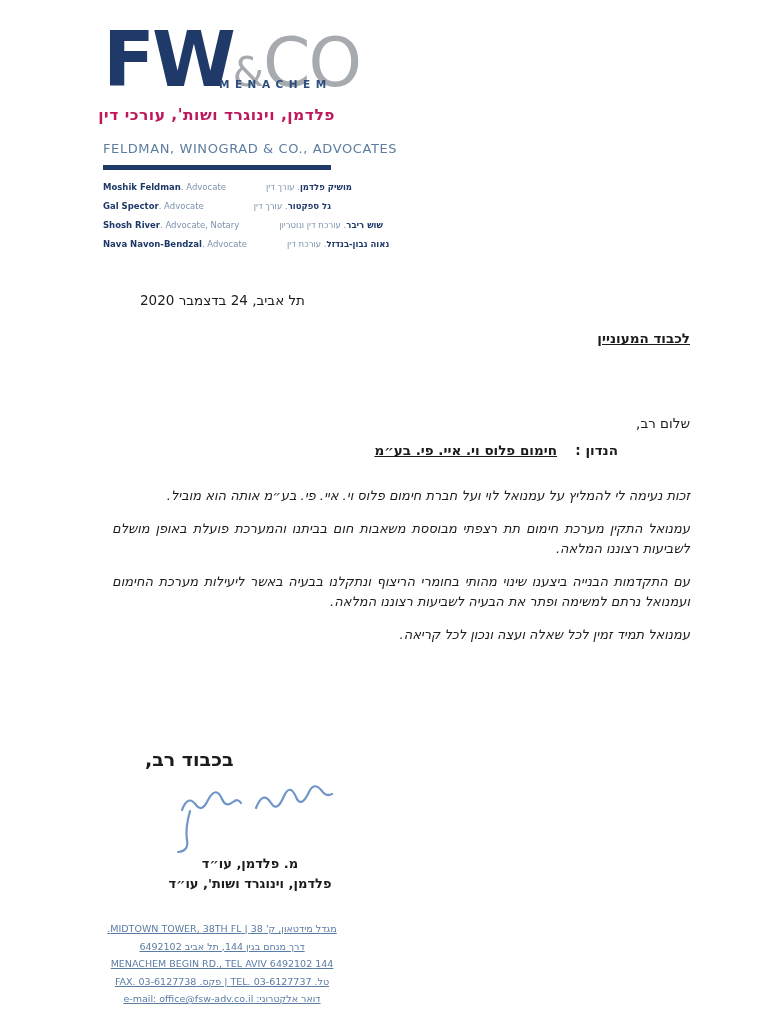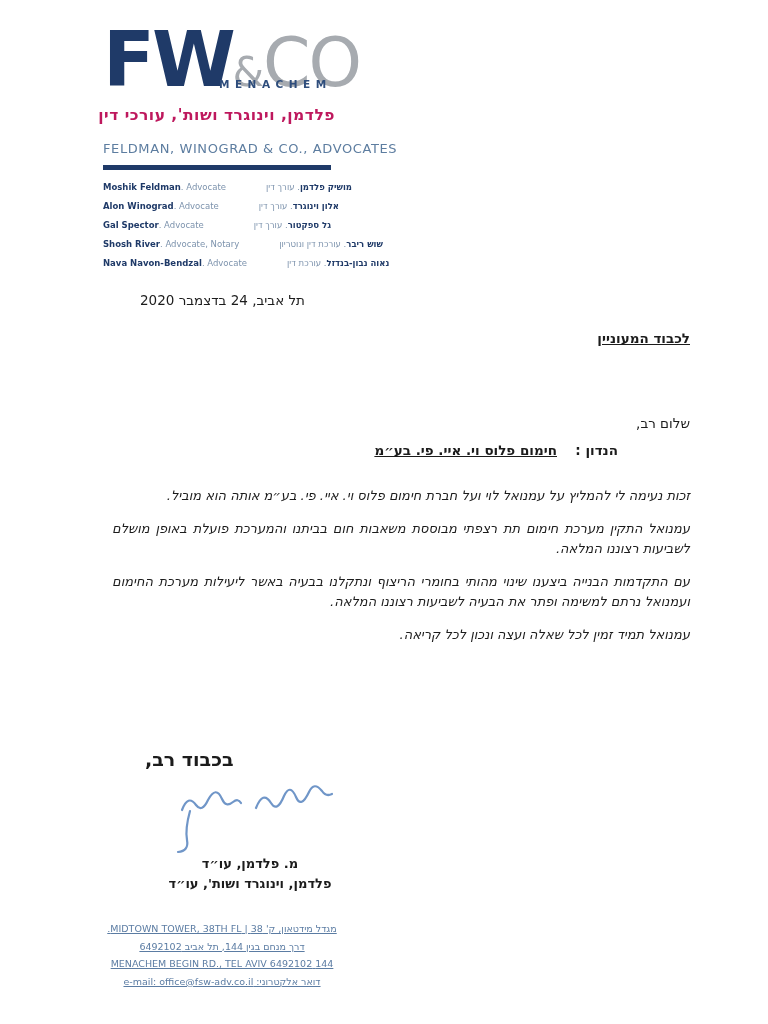--- a/index.html
+++ b/index.html
@@ -61,24 +61,20 @@
     <div class="firm-he" dir="rtl">פלדמן, וינוגרד ושות', עורכי דין</div>
     <div class="firm-en">FELDMAN, WINOGRAD &amp; CO., ADVOCATES</div>
     <div class="head-rule"></div>
 
     <div class="att-list">
       <div class="att-row">
         <span class="att-en"><span class="att-name">Moshik Feldman</span><span class="att-role">. Advocate</span></span>
         <span class="att-he" dir="rtl"><span class="att-name">מושיק פלדמן</span><span class="att-role">. עורך דין</span></span>
       </div>
       <div class="att-row">
-        <span class="att-en"><span class="att-name">Alon Winograd</span><span class="att-role">. Advocate</span></span>
-        <span class="att-he" dir="rtl"><span class="att-name">אלון וינוגרד</span><span class="att-role">. עורך דין</span></span>
-      </div>
-      <div class="att-row">
         <span class="att-en"><span class="att-name">Gal Spector</span><span class="att-role">. Advocate</span></span>
         <span class="att-he" dir="rtl"><span class="att-name">גל ספקטור</span><span class="att-role">. עורך דין</span></span>
       </div>
       <div class="att-row">
         <span class="att-en"><span class="att-name">Shosh River</span><span class="att-role">. Advocate, Notary</span></span>
         <span class="att-he" dir="rtl"><span class="att-name">שוש ריבר</span><span class="att-role">. עורכת דין ונוטריון</span></span>
       </div>
       <div class="att-row">
         <span class="att-en"><span class="att-name">Nava Navon-Bendzal</span><span class="att-role">. Advocate</span></span>
         <span class="att-he" dir="rtl"><span class="att-name">נאוה נבון-בנדזל</span><span class="att-role">. עורכת דין</span></span>
@@ -114,16 +110,17 @@
       </svg>
     </div>
     <div class="signer">מ. פלדמן, עו״ד</div>
     <div class="signer">פלדמן, וינוגרד ושות', עו״ד</div>
   </div>
 
   <div class="footer">
     <div>מגדל מידטאון, ק' 38 | MIDTOWN TOWER, 38TH FL.</div>
     <div>דרך מנחם בגין 144, תל אביב 6492102</div>
     <div>144 MENACHEM BEGIN RD., TEL AVIV 6492102</div>
+    <div>טל. TEL. 03-6127737 | פקס. FAX. 03-6127738</div>
     <div>דואר אלקטרוני: e-mail: office@fsw-adv.co.il</div>
   </div>
 
 </div>
 
 </body></html>

